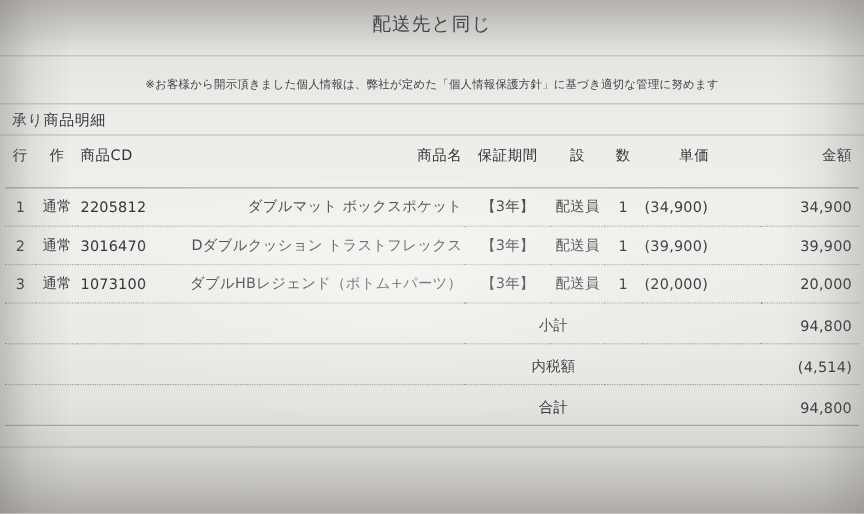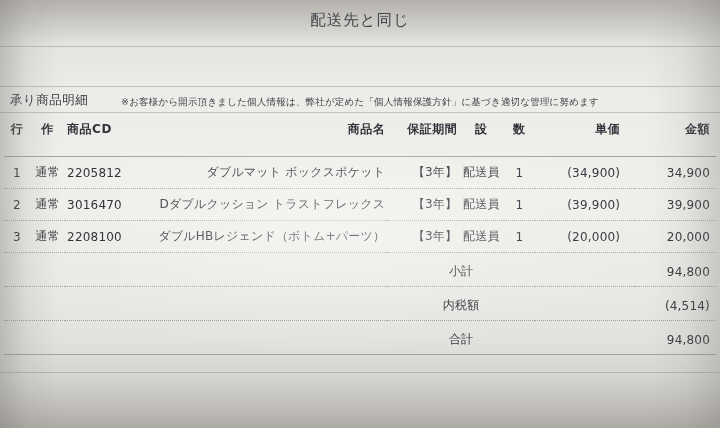--- a/index.html
+++ b/index.html
@@ -83,21 +83,20 @@
     position: absolute;
     top: 64px;
     left: 0;
     width: 720px;
     text-align: center;
     font-size: 9.5px;
     color: #41434b;
     letter-spacing: 0.2px;
     font-family: "DejaVu Sans", sans-serif;
     white-space: nowrap;
-    margin-top: 32px;
   }
 
   .section-label {
     position: absolute;
     top: 92px;
     left: 10px;
     font-size: 12.5px;
     color: #33353d;
     letter-spacing: 0.5px;
     font-family: "DejaVu Sans", sans-serif;
@@ -106,21 +105,21 @@
   .tbl {
     position: absolute;
     top: 118px;
     left: 4px;
     width: 712px;
     border-collapse: collapse;
     font-family: "DejaVu Sans", sans-serif;
     color: #33353c;
   }
   .tbl th {
-    font-weight: bold;
+    font-weight: normal;
     font-size: 12px;
     padding: 3px 2px 18px 2px;
     color: #32343b;
     letter-spacing: 0.5px;
   }
   .tbl td {
     font-size: 12px;
     padding: 7px 2px 7px 2px;
     letter-spacing: 0.2px;
     white-space: nowrap;
@@ -129,24 +128,24 @@
     border-bottom: 1px dotted rgba(110,112,120,0.55);
   }
   .hdr-underline td, .hdr-underline th {
     border-bottom: 1px solid rgba(100,102,110,0.55);
   }
 
   .c-row   { width: 26px; text-align: center; }
   .c-act   { width: 34px; text-align: center; font-size: 11px; }
   .c-code  { width: 78px; text-align: left; }
   .c-name  { width: 250px; text-align: right; }
-  .c-warr  { width: 78px; text-align: right; }
+  .c-warr  { width: 78px; text-align: center; }
   .c-inst  { width: 42px; text-align: center; }
   .c-qty   { width: 34px; text-align: center; }
-  .c-unit  { width: 96px; text-align: right; padding-right: 14px !important; }
+  .c-unit  { width: 96px; padding-right: 14px !important; }
   .c-amt   { width: 86px; text-align: right; padding-right: 6px !important; }
 
   .small-mark {
     font-size: 10.5px;
     color: #3b3d45;
   }
   .name-cell { letter-spacing: 0px; }
 
   .sum-label {
     text-align: center;
@@ -219,21 +218,21 @@
         <td class="c-name name-cell">Dダブルクッション  トラストフレックス</td>
         <td class="c-warr">【3年】</td>
         <td class="c-inst small-mark">配送員</td>
         <td class="c-qty">1</td>
         <td class="c-unit">(39,900)</td>
         <td class="c-amt">39,900</td>
       </tr>
       <tr class="dotrow">
         <td class="c-row">3</td>
         <td class="c-act small-mark">通常</td>
-        <td class="c-code">2208100</td>
+        <td class="c-code">1073100</td>
         <td class="c-name name-cell">ダブルHBレジェンド（ボトム+パーツ）</td>
         <td class="c-warr">【3年】</td>
         <td class="c-inst small-mark">配送員</td>
         <td class="c-qty">1</td>
         <td class="c-unit">(20,000)</td>
         <td class="c-amt">20,000</td>
       </tr>
 
       <tr class="sumrow dotted">
         <td colspan="4"></td>

